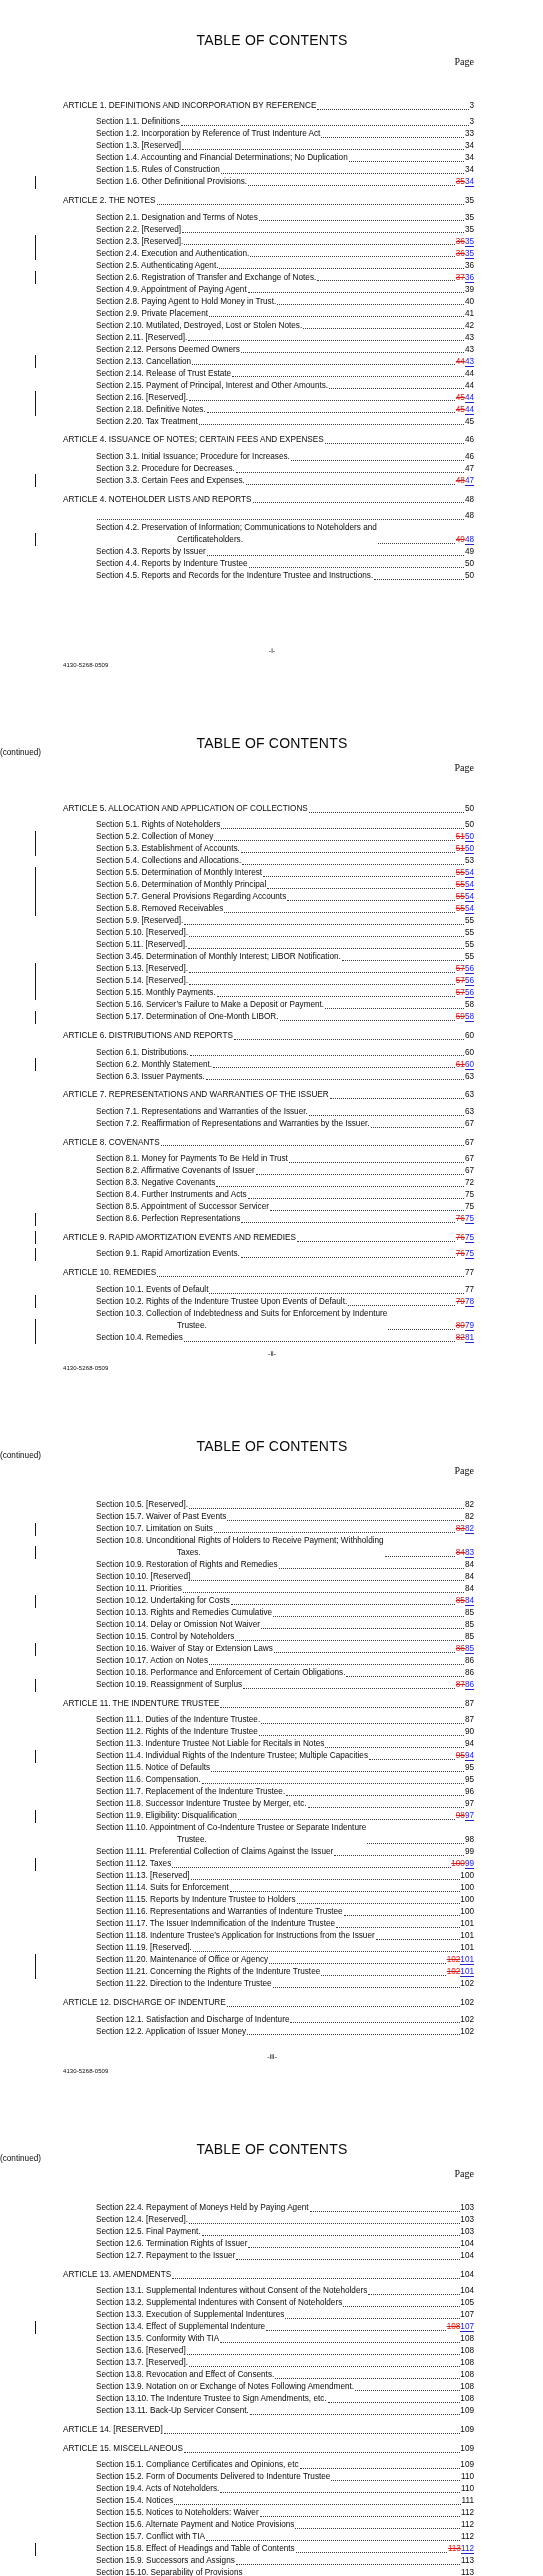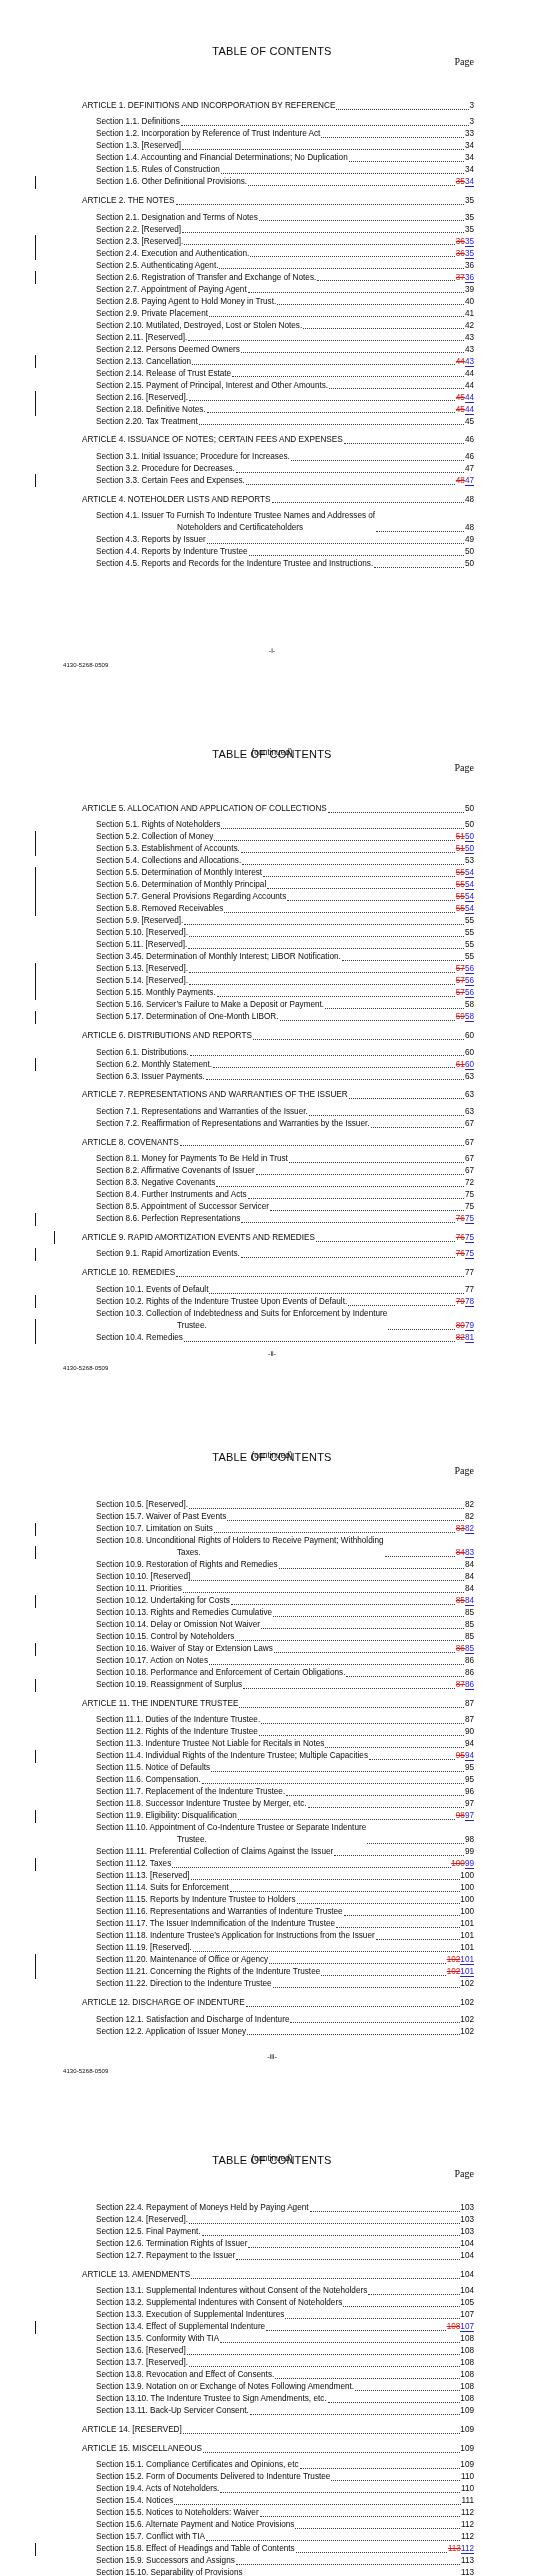--- a/index.html
+++ b/index.html
@@ -17,45 +17,45 @@
   }
   .page{
     position:relative;
     width:544px;height:703px;
     background:#fff;
     overflow:hidden;
   }
   .toc-title{
     position:absolute;top:32px;left:0;right:0;
     text-align:center;
-    font-size:11px;letter-spacing:0.2px;margin-top:13px;
+    font-size:14px;letter-spacing:0.2px;
   }
   .toc-continued{
     position:absolute;top:45px;left:0;right:0;
-    text-align:center;
+    text-align:left;
     font-size:8.2px;
   }
   .page-col-label{
     position:absolute;right:70px;
     font-size:10px;
     font-family:Liberation Serif, serif;
   }
   .page-col-label.p1{top:56px;}
   .page-col-label.pn{top:59px;}
   .entries{
     position:absolute;top:93px;left:63px;right:70px;
   }
   .entry{
     position:relative;
     display:flex;
     align-items:flex-end;
     line-height:12px;
     font-size:8.2px;
   }
-  .entry.article{margin-top:6.7px;margin-bottom:4.6px;margin-left:19px;}
+  .entry.article{margin-top:6.7px;margin-bottom:4.6px;}
   .entry.section{margin-left:33px;}
   .etext{
     flex:0 1 auto;
     white-space:normal;
   }
   .etext.two{padding-left:81px;text-indent:-81px;}
   .leader{
     flex:1 1 9.3px;
     min-width:7.2px;
     border-bottom:0.8px dotted #3a3a3a;
@@ -170,21 +170,21 @@
         <span class="leader"></span>
         <span class="pagenos"><span class="np">36</span></span>
       </div>
       <div class="entry section changed">
         <span class="bar"></span>
         <span class="etext">Section 2.6. Registration of Transfer and Exchange of Notes.</span>
         <span class="leader"></span>
         <span class="pagenos"><span class="op">37</span><span class="np ins">36</span></span>
       </div>
       <div class="entry section">
-        <span class="etext">Section 2.7. Appointment of Paying Agent</span>
+        <span class="etext">Section 4.9. Appointment of Paying Agent</span>
         <span class="leader"></span>
         <span class="pagenos"><span class="np">39</span></span>
       </div>
       <div class="entry section">
         <span class="etext">Section 2.8. Paying Agent to Hold Money in Trust.</span>
         <span class="leader"></span>
         <span class="pagenos"><span class="np">40</span></span>
       </div>
       <div class="entry section">
         <span class="etext">Section 2.9. Private Placement</span>
@@ -259,23 +259,28 @@
         <span class="etext">Section 3.3. Certain Fees and Expenses.</span>
         <span class="leader"></span>
         <span class="pagenos"><span class="op">48</span><span class="np ins">47</span></span>
       </div>
       <div class="entry article">
         <span class="etext">ARTICLE 4. NOTEHOLDER LISTS AND REPORTS</span>
         <span class="leader"></span>
         <span class="pagenos"><span class="np">48</span></span>
       </div>
       <div class="entry section ml">
-        <span class="etext two">Section 4.1. Issuer To Furnish To Indenture Trustee Names and Addresses of<br>Noteholders and Certificateholders</span>
         <span class="leader"></span>
         <span class="pagenos"><span class="np">48</span></span>
+      </div>
+      <div class="entry section changed ml">
+        <span class="bar"></span>
+        <span class="etext two">Section 4.2. Preservation of Information; Communications to Noteholders and<br>Certificateholders.</span>
+        <span class="leader"></span>
+        <span class="pagenos"><span class="op">49</span><span class="np ins">48</span></span>
       </div>
       <div class="entry section">
         <span class="etext">Section 4.3. Reports by Issuer</span>
         <span class="leader"></span>
         <span class="pagenos"><span class="np">49</span></span>
       </div>
       <div class="entry section">
         <span class="etext">Section 4.4. Reports by Indenture Trustee</span>
         <span class="leader"></span>
         <span class="pagenos"><span class="np">50</span></span>

